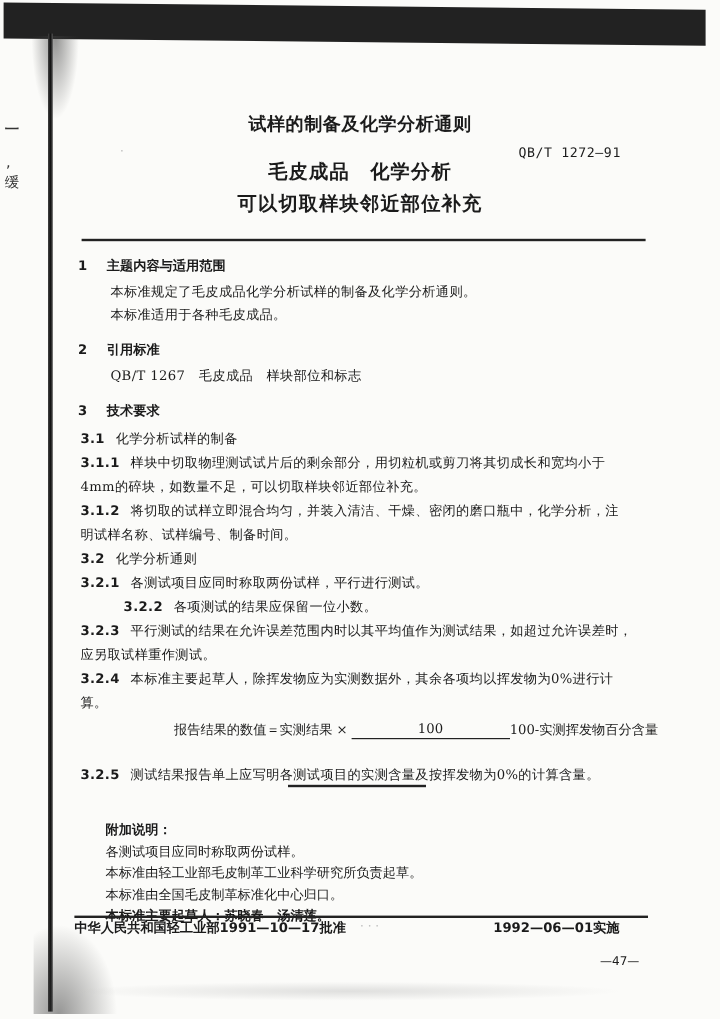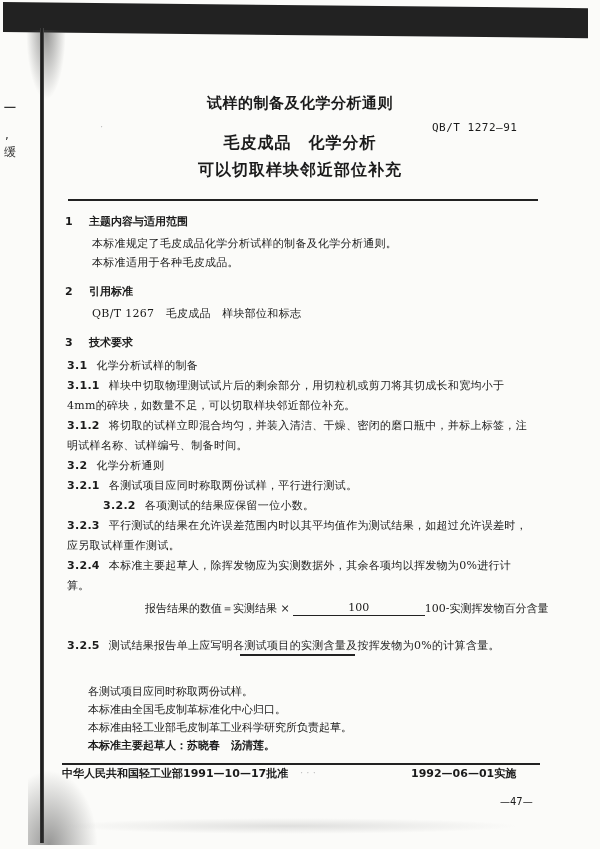--- a/index.html
+++ b/index.html
@@ -110,21 +110,21 @@
 
 <div class="para" style="left:67px;top:356px;">
   <span class="num">3.1</span><span>化学分析试样的制备</span>
 </div>
 <div class="para" style="left:67px;top:376px;">
   <span class="num">3.1.1</span><span>样块中切取物理测试试片后的剩余部分，用切粒机或剪刀将其切成长和宽均小于</span>
 </div>
 <div class="para" style="left:67px;top:396px;">4mm的碎块，如数量不足，可以切取样块邻近部位补充。</div>
 
 <div class="para" style="left:67px;top:416px;">
-  <span class="num">3.1.2</span><span>将切取的试样立即混合均匀，并装入清洁、干燥、密闭的磨口瓶中，并标上标签，注</span>
+  <span class="num">3.1.2</span><span>将切取的试样立即混合均匀，并装入清洁、干燥、密闭的磨口瓶中，化学分析，注</span>
 </div>
 <div class="para" style="left:67px;top:436px;">明试样名称、试样编号、制备时间。</div>
 
 <div class="para" style="left:67px;top:456px;">
   <span class="num">3.2</span><span>化学分析通则</span>
 </div>
 <div class="para" style="left:67px;top:476px;">
   <span class="num">3.2.1</span><span>各测试项目应同时称取两份试样，平行进行测试。</span>
 </div>
 <div class="para" style="left:67px;top:496px;margin-left:36px;">
@@ -147,23 +147,24 @@
   </span>
 </div>
 
 <div class="para" style="left:67px;top:636px;">
   <span class="num">3.2.5</span><span>测试结果报告单上应写明各测试项目的实测含量及按挥发物为0%的计算含量。</span>
 </div>
 
 <div class="rule" style="left:240px;top:654px;width:115px;height:2px;"></div>
 
 <div class="notes">
+  <div class="label">附加说明：</div>
   <div>各测试项目应同时称取两份试样。</div>
+  <div>本标准由轻工业部毛皮制革工业科学研究所负责起草。</div>
   <div>本标准由全国毛皮制革标准化中心归口。</div>
-  <div>本标准由轻工业部毛皮制革工业科学研究所负责起草。</div>
   <div style="font-weight:bold;">本标准主要起草人：苏晓春　汤清莲。</div>
 </div>
 
 <div class="rule" style="left:62px;top:763px;width:478px;height:2px;"></div>
 <div class="footer-left">中华人民共和国轻工业部1991—10—17批准</div>
 <div class="faint" style="left:300px;top:767px;">· · ·</div>
 <div class="footer-right">1992—06—01实施</div>
 <div class="page-num">—47—</div>
 <div class="bottom-smudge"></div>
 

